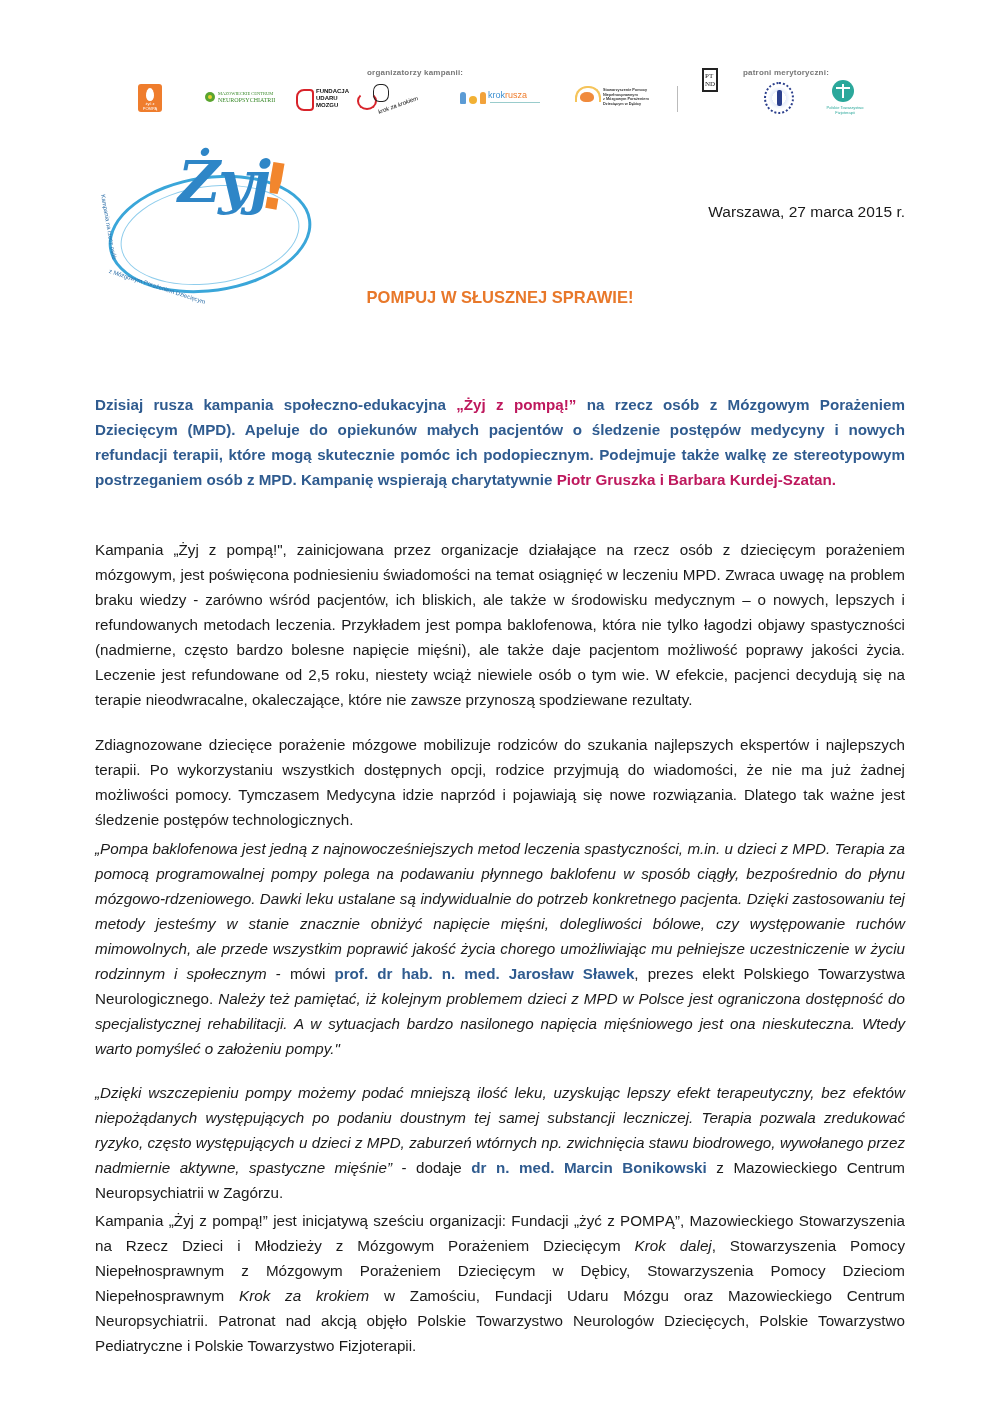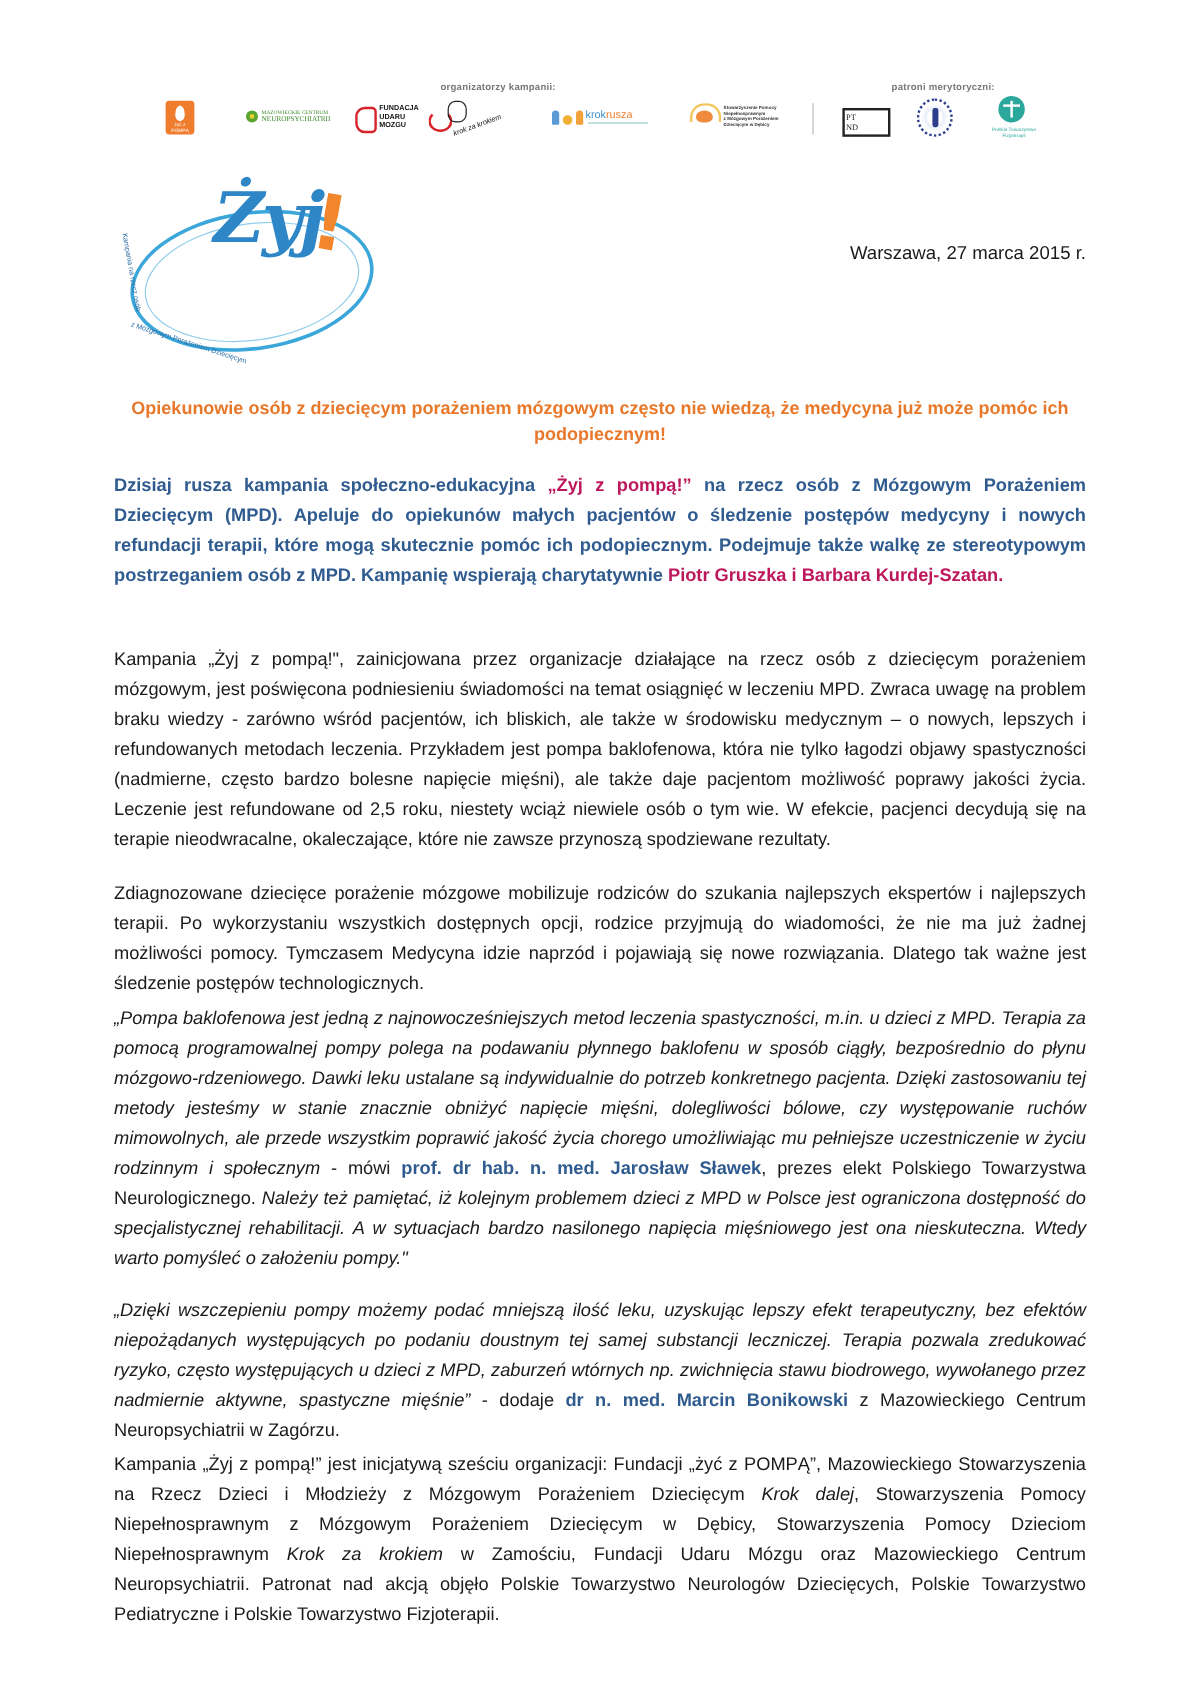--- a/index.html
+++ b/index.html
@@ -34,21 +34,21 @@
     .l-kd .k2 { left:9px; background:#f2b134; border-radius:50%; width:8px; height:8px; top:8px; }
     .l-kd .k3 { left:20px; background:#f2a23b; }
     .l-kd .t { position:absolute; left:28px; top:2px; font-size:9px; color:#3c8fd0; white-space:nowrap; }
     .l-kd .t span { color:#ef7d2d; }
     .l-kd .line { position:absolute; left:30px; top:14px; width:50px; height:1px; background:#9cc; }
     .l-spn { left: 575px; top: 26px; width: 95px; height: 24px; }
     .l-spn .arc { position:absolute; left:0; top:0; width:22px; height:14px; border:2px solid #f5c45a; border-bottom:none; border-radius:12px 12px 0 0; }
     .l-spn .hearts { position:absolute; left:5px; top:6px; width:14px; height:10px; background:#f08a3c; border-radius:50% 50% 40% 40%; }
     .l-spn .t { position:absolute; left:28px; top:2px; font-size:3.8px; line-height:4.6px; color:#333; font-weight:bold; }
     .sep { position:absolute; left: 677px; top: 26px; width:1px; height:26px; background:#bbb; }
-    .l-ptnd { left: 702px; top: 30px; width: 40px; height: 24px; border:2px solid #222; box-sizing:border-box; }
+    .l-ptnd { left: 702px; top: 8px; width: 16px; height: 24px; border:2px solid #222; box-sizing:border-box; }
     .l-ptnd .t { position:absolute; left:1px; top:2px; font-family:"Liberation Serif", serif; font-size:7px; line-height:8px; color:#222; }
     .l-ptp { left: 764px; top: 22px; width: 30px; height: 32px; border-radius:50%; border:2px dotted #2b3f8c; box-sizing:border-box; background: radial-gradient(circle, #ffffff 35%, #e6ecfa 36%, #ffffff 60%); }
     .l-ptp .fig { position:absolute; left:11px; top:6px; width:5px; height:16px; background:#2b3f8c; border-radius:2px; }
     .l-ptf { left: 820px; top: 20px; width: 50px; height: 40px; }
     .l-ptf .circ { position:absolute; left:12px; top:0; width:22px; height:22px; border-radius:50%; background:#2ba89b; }
     .l-ptf .circ::after { content:""; position:absolute; left:10px; top:4px; width:2px; height:14px; background:#fff; }
     .l-ptf .circ::before { content:""; position:absolute; left:4px; top:7px; width:14px; height:2px; background:#fff; }
     .l-ptf .t { position:absolute; left:0; top:25px; width:50px; text-align:center; font-size:4px; line-height:5px; color:#2ba89b; }
 
     
@@ -158,21 +158,21 @@
     <div class="ring"></div>
     <div class="ring2"></div>
     <div class="zyj">Żyj</div>
     <div class="bang">!</div>
     <div class="sub2">Kampania na rzecz osób</div>
     <div class="sub">z Mózgowym Porażeniem Dziecięcym</div>
   </div>
 
   <div class="date">Warszawa, 27 marca 2015 r.</div>
 
-  <div class="subtitle">Opiekunowie osób z dziecięcym porażeniem mózgowym często nie wiedzą, że medycyna już może pomóc ich podopiecznym!</div>
+  <div class="title">POMPUJ W SŁUSZNEJ SPRAWIE!</div>
 
   <div class="p lead"><span>Dzisiaj rusza kampania społeczno-edukacyjna </span><span class="orange">„Żyj z pompą!”</span><span> na rzecz osób z Mózgowym Porażeniem Dziecięcym (MPD). Apeluje do opiekunów małych pacjentów o śledzenie postępów medycyny i nowych refundacji terapii, które mogą skutecznie pomóc ich podopiecznym. Podejmuje także walkę ze stereotypowym postrzeganiem osób z MPD. Kampanię wspierają charytatywnie </span><span class="orange">Piotr Gruszka i Barbara Kurdej-Szatan.</span></div>
 
   <div class="p p1">Kampania „Żyj z pompą!", zainicjowana przez organizacje działające na rzecz osób z dziecięcym porażeniem mózgowym, jest poświęcona podniesieniu świadomości na temat osiągnięć w leczeniu MPD. Zwraca uwagę na problem braku wiedzy - zarówno wśród pacjentów, ich bliskich, ale także w środowisku medycznym – o nowych, lepszych i refundowanych metodach leczenia. Przykładem jest pompa baklofenowa, która nie tylko łagodzi objawy spastyczności (nadmierne, często bardzo bolesne napięcie mięśni), ale także daje pacjentom możliwość poprawy jakości życia. Leczenie jest refundowane od 2,5 roku, niestety wciąż niewiele osób o tym wie. W efekcie, pacjenci decydują się na terapie nieodwracalne, okaleczające, które nie zawsze przynoszą spodziewane rezultaty.</div>
 
   <div class="p p2">Zdiagnozowane dziecięce porażenie mózgowe mobilizuje rodziców do szukania najlepszych ekspertów i najlepszych terapii. Po wykorzystaniu wszystkich dostępnych opcji, rodzice przyjmują do wiadomości, że nie ma już żadnej możliwości pomocy. Tymczasem Medycyna idzie naprzód i pojawiają się nowe rozwiązania. Dlatego tak ważne jest śledzenie postępów technologicznych.</div>
 
   <div class="p q1"><span>„Pompa baklofenowa jest jedną z najnowocześniejszych metod leczenia spastyczności, m.in. u dzieci z MPD. Terapia za pomocą programowalnej pompy polega na podawaniu płynnego baklofenu w sposób ciągły, bezpośrednio do płynu mózgowo-rdzeniowego. Dawki leku ustalane są indywidualnie do potrzeb konkretnego pacjenta. Dzięki zastosowaniu tej metody jesteśmy w stanie znacznie obniżyć napięcie mięśni, dolegliwości bólowe, czy występowanie ruchów mimowolnych, ale przede wszystkim poprawić jakość życia chorego umożliwiając mu pełniejsze uczestniczenie w życiu rodzinnym i społecznym</span><span class="normal"> - mówi </span><span class="normal blue">prof. dr hab. n. med. Jarosław Sławek</span><span class="normal">, prezes elekt Polskiego Towarzystwa Neurologicznego. </span><span>Należy też pamiętać, iż kolejnym problemem dzieci z MPD w Polsce jest ograniczona dostępność do specjalistycznej rehabilitacji. A w sytuacjach bardzo nasilonego napięcia mięśniowego jest ona nieskuteczna. Wtedy warto pomyśleć o założeniu pompy."</span></div>
 
   <div class="p q2"><span>„Dzięki wszczepieniu pompy możemy podać mniejszą ilość leku, uzyskując lepszy efekt terapeutyczny, bez efektów niepożądanych występujących po podaniu doustnym tej samej substancji leczniczej. Terapia pozwala zredukować ryzyko, często występujących u dzieci z MPD, zaburzeń wtórnych np. zwichnięcia stawu biodrowego, wywołanego przez nadmiernie aktywne, spastyczne mięśnie”</span><span class="normal"> - dodaje </span><span class="normal blue">dr n. med. Marcin Bonikowski</span><span class="normal"> z Mazowieckiego Centrum Neuropsychiatrii w Zagórzu.</span></div>

